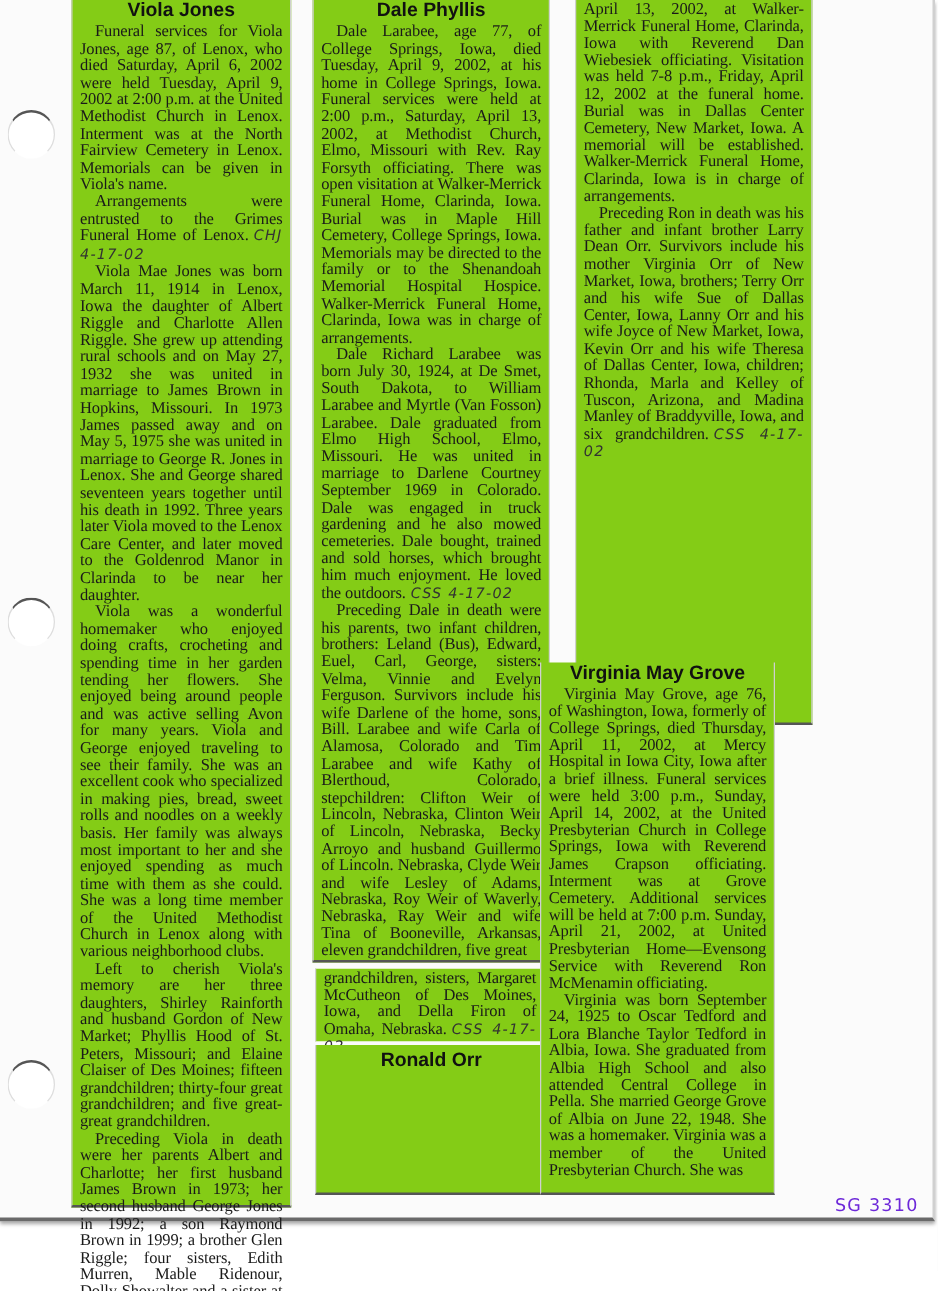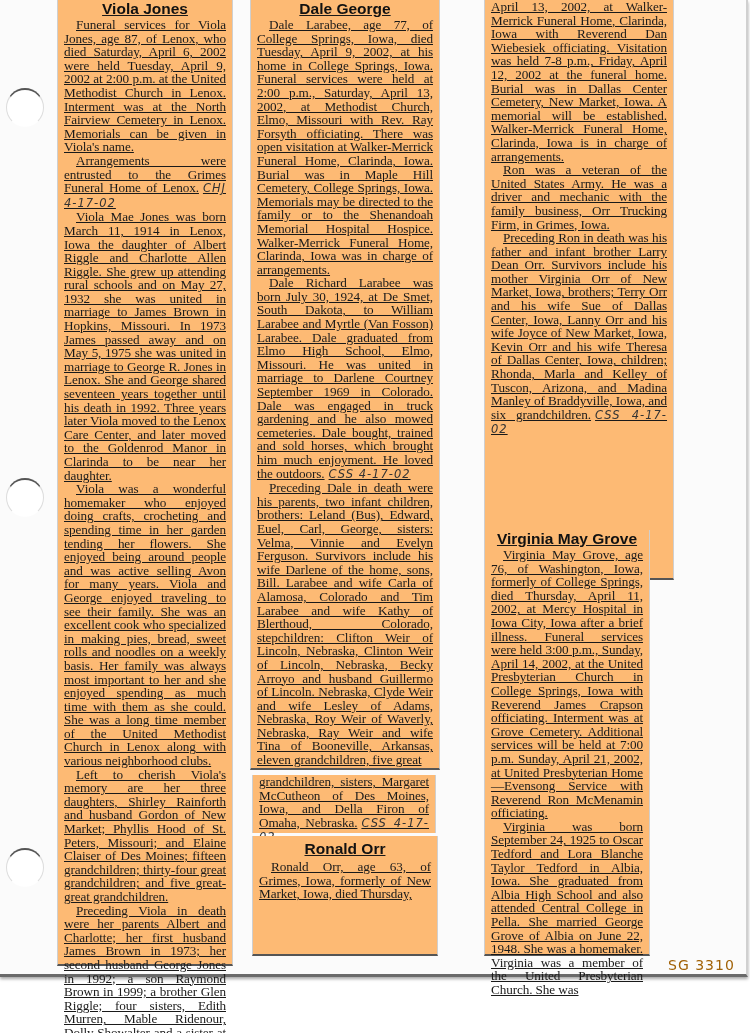--- a/index.html
+++ b/index.html
@@ -13,43 +13,42 @@
     border-bottom: 3px solid #6a6a6a;
     border-right: 2px solid #d0d0d0;
     box-shadow: 0 2px 3px rgba(0,0,0,0.35);
   }
   .hole {
     position: absolute; width: 36px; height: 36px; border-radius: 50%;
     border-top: 2px solid #555; border-left: 1px solid #ddd; border-right: 1px solid #ddd;
     border-bottom: 1px solid transparent; background: #fff;
   }
   .clip {
-    position: absolute; background: #fdba74;
+    position: absolute; background: #84cc16;
     border-left: 1px solid #cfcfcf; border-right: 1px solid #cfcfcf;
     padding: 0 6px;
     box-sizing: border-box;
-    text-decoration: underline;
   }
   .clip.bottom-rule { border-bottom: 2px solid #555; }
   .headline {
     font-family: "Liberation Sans", sans-serif; font-weight: bold;
     font-size: 15.5px; text-align: center; margin: 0; line-height: 18px; color: #111;
   }
   .para {
     margin: 0; font-size: 13.2px; line-height: 13.6px; text-align: justify;
     text-indent: 12px; letter-spacing: -0.1px;
   }
   .para.noindent { text-indent: 0; }
   .hand {
     font-family: "DejaVu Sans", sans-serif; font-style: italic; font-size: 11.5px;
     color: #333; letter-spacing: 1px; margin-left: 4px;
   }
   .stamp {
     position: absolute; left: 668px; top: 957px;
-    font-family: "DejaVu Sans", sans-serif; font-size: 14px; color: #a16207; letter-spacing: 1px;
+    font-family: "DejaVu Sans", sans-serif; font-size: 14px; color: #6d28d9; letter-spacing: 1px;
   }
 </style>
 </head>
 <body>
 
 <div class="sheet">
   <div class="hole" style="left:6px; top:88px;"></div>
   <div class="hole" style="left:6px; top:478px;"></div>
   <div class="hole" style="left:6px; top:848px;"></div>
 
@@ -57,41 +56,39 @@
     <h2 class="headline">Viola Jones</h2>
     <p class="para">Funeral services for Viola Jones, age 87, of Lenox, who died Saturday, April 6, 2002 were held Tuesday, April 9, 2002 at 2:00 p.m. at the United Methodist Church in Lenox. Interment was at the North Fairview Cemetery in Lenox. Memorials can be given in Viola's name.</p>
     <p class="para"><span>Arrangements were entrusted to the Grimes Funeral Home of Lenox.</span><span class="hand">CHJ 4-17-02</span></p>
     <p class="para">Viola Mae Jones was born March 11, 1914 in Lenox, Iowa the daughter of Albert Riggle and Charlotte Allen Riggle. She grew up attending rural schools and on May 27, 1932 she was united in marriage to James Brown in Hopkins, Missouri. In 1973 James passed away and on May 5, 1975 she was united in marriage to George R. Jones in Lenox. She and George shared seventeen years together until his death in 1992. Three years later Viola moved to the Lenox Care Center, and later moved to the Goldenrod Manor in Clarinda to be near her daughter.</p>
     <p class="para">Viola was a wonderful homemaker who enjoyed doing crafts, crocheting and spending time in her garden tending her flowers. She enjoyed being around people and was active selling Avon for many years. Viola and George enjoyed traveling to see their family. She was an excellent cook who specialized in making pies, bread, sweet rolls and noodles on a weekly basis. Her family was always most important to her and she enjoyed spending as much time with them as she could. She was a long time member of the United Methodist Church in Lenox along with various neighborhood clubs.</p>
     <p class="para">Left to cherish Viola's memory are her three daughters, Shirley Rainforth and husband Gordon of New Market; Phyllis Hood of St. Peters, Missouri; and Elaine Claiser of Des Moines; fifteen grandchildren; thirty-four great grandchildren; and five great-great grandchildren.</p>
     <p class="para"><span>Preceding Viola in death were her parents Albert and Charlotte; her first husband James Brown in 1973; her second husband George Jones in 1992; a son Raymond Brown in 1999; a brother Glen Riggle; four sisters, Edith Murren, Mable Ridenour, Dolly Showalter and a sister at infancy; and three great grandsons.</span></p>
   </div>
 
   <div class="clip bottom-rule" style="left:250px; top:0; width:190px; height:770px;">
-    <h2 class="headline">Dale George</h2>
+    <h2 class="headline">Dale Phyllis</h2>
     <p class="para">Dale Larabee, age 77, of College Springs, Iowa, died Tuesday, April 9, 2002, at his home in College Springs, Iowa. Funeral services were held at 2:00 p.m., Saturday, April 13, 2002, at Methodist Church, Elmo, Missouri with Rev. Ray Forsyth officiating. There was open visitation at Walker-Merrick Funeral Home, Clarinda, Iowa. Burial was in Maple Hill Cemetery, College Springs, Iowa. Memorials may be directed to the family or to the Shenandoah Memorial Hospital Hospice. Walker-Merrick Funeral Home, Clarinda, Iowa was in charge of arrangements.</p>
     <p class="para"><span>Dale Richard Larabee was born July 30, 1924, at De Smet, South Dakota, to William Larabee and Myrtle (Van Fosson) Larabee. Dale graduated from Elmo High School, Elmo, Missouri. He was united in marriage to Darlene Courtney September 1969 in Colorado. Dale was engaged in truck gardening and he also mowed cemeteries. Dale bought, trained and sold horses, which brought him much enjoyment. He loved the outdoors.</span><span class="hand">CSS 4-17-02</span></p>
     <p class="para">Preceding Dale in death were his parents, two infant children, brothers: Leland (Bus), Edward, Euel, Carl, George, sisters: Velma, Vinnie and Evelyn Ferguson. Survivors include his wife Darlene of the home, sons, Bill. Larabee and wife Carla of Alamosa, Colorado and Tim Larabee and wife Kathy of Blerthoud, Colorado, stepchildren: Clifton Weir of Lincoln, Nebraska, Clinton Weir of Lincoln, Nebraska, Becky Arroyo and husband Guillermo of Lincoln. Nebraska, Clyde Weir and wife Lesley of Adams, Nebraska, Roy Weir of Waverly, Nebraska, Ray Weir and wife Tina of Booneville, Arkansas, eleven grandchildren, five great</p>
   </div>
 
   <div class="clip" style="left:252px; top:775px; width:184px; height:58px;">
     <p class="para noindent"><span>grandchildren, sisters, Margaret McCutheon of Des Moines, Iowa, and Della Firon of Omaha, Nebraska.</span><span class="hand">CSS 4-17-02</span></p>
   </div>
 
   <div class="clip bottom-rule" style="left:252px; top:836px; width:186px; height:120px;">
     <h2 class="headline" style="margin-top:4px; margin-bottom:2px;">Ronald Orr</h2>
-    <p class="para">Ronald Orr, age 63, of Grimes, Iowa, formerly of New Market, Iowa, died Thursday,</p>
   </div>
 
-  <div class="clip bottom-rule" style="left:484px; top:0; width:190px; height:580px;">
+  <div class="clip bottom-rule" style="left:460px; top:0; width:190px; height:580px;">
     <p class="para noindent">April 13, 2002, at Walker-Merrick Funeral Home, Clarinda, Iowa with Reverend Dan Wiebesiek officiating. Visitation was held 7-8 p.m., Friday, April 12, 2002 at the funeral home. Burial was in Dallas Center Cemetery, New Market, Iowa. A memorial will be established. Walker-Merrick Funeral Home, Clarinda, Iowa is in charge of arrangements.</p>
-    <p class="para">Ron was a veteran of the United States Army. He was a driver and mechanic with the family business, Orr Trucking Firm, in Grimes, Iowa.</p>
     <p class="para"><span>Preceding Ron in death was his father and infant brother Larry Dean Orr. Survivors include his mother Virginia Orr of New Market, Iowa, brothers; Terry Orr and his wife Sue of Dallas Center, Iowa, Lanny Orr and his wife Joyce of New Market, Iowa, Kevin Orr and his wife Theresa of Dallas Center, Iowa, children; Rhonda, Marla and Kelley of Tuscon, Arizona, and Madina Manley of Braddyville, Iowa, and six grandchildren.</span><span class="hand">CSS 4-17-02</span></p>
   </div>
 
-  <div class="clip bottom-rule" style="left:484px; top:530px; width:166px; height:426px;">
+  <div class="clip bottom-rule" style="left:432px; top:530px; width:188px; height:426px;">
     <h2 class="headline">Virginia May Grove</h2>
     <p class="para">Virginia May Grove, age 76, of Washington, Iowa, formerly of College Springs, died Thursday, April 11, 2002, at Mercy Hospital in Iowa City, Iowa after a brief illness. Funeral services were held 3:00 p.m., Sunday, April 14, 2002, at the United Presbyterian Church in College Springs, Iowa with Reverend James Crapson officiating. Interment was at Grove Cemetery. Additional services will be held at 7:00 p.m. Sunday, April 21, 2002, at United Presbyterian Home—Evensong Service with Reverend Ron McMenamin officiating.</p>
     <p class="para">Virginia was born September 24, 1925 to Oscar Tedford and Lora Blanche Taylor Tedford in Albia, Iowa. She graduated from Albia High School and also attended Central College in Pella. She married George Grove of Albia on June 22, 1948. She was a homemaker. Virginia was a member of the United Presbyterian Church. She was</p>
   </div>
 
   <div class="stamp">SG 3310</div>
 </div>
 
 </body></html>

